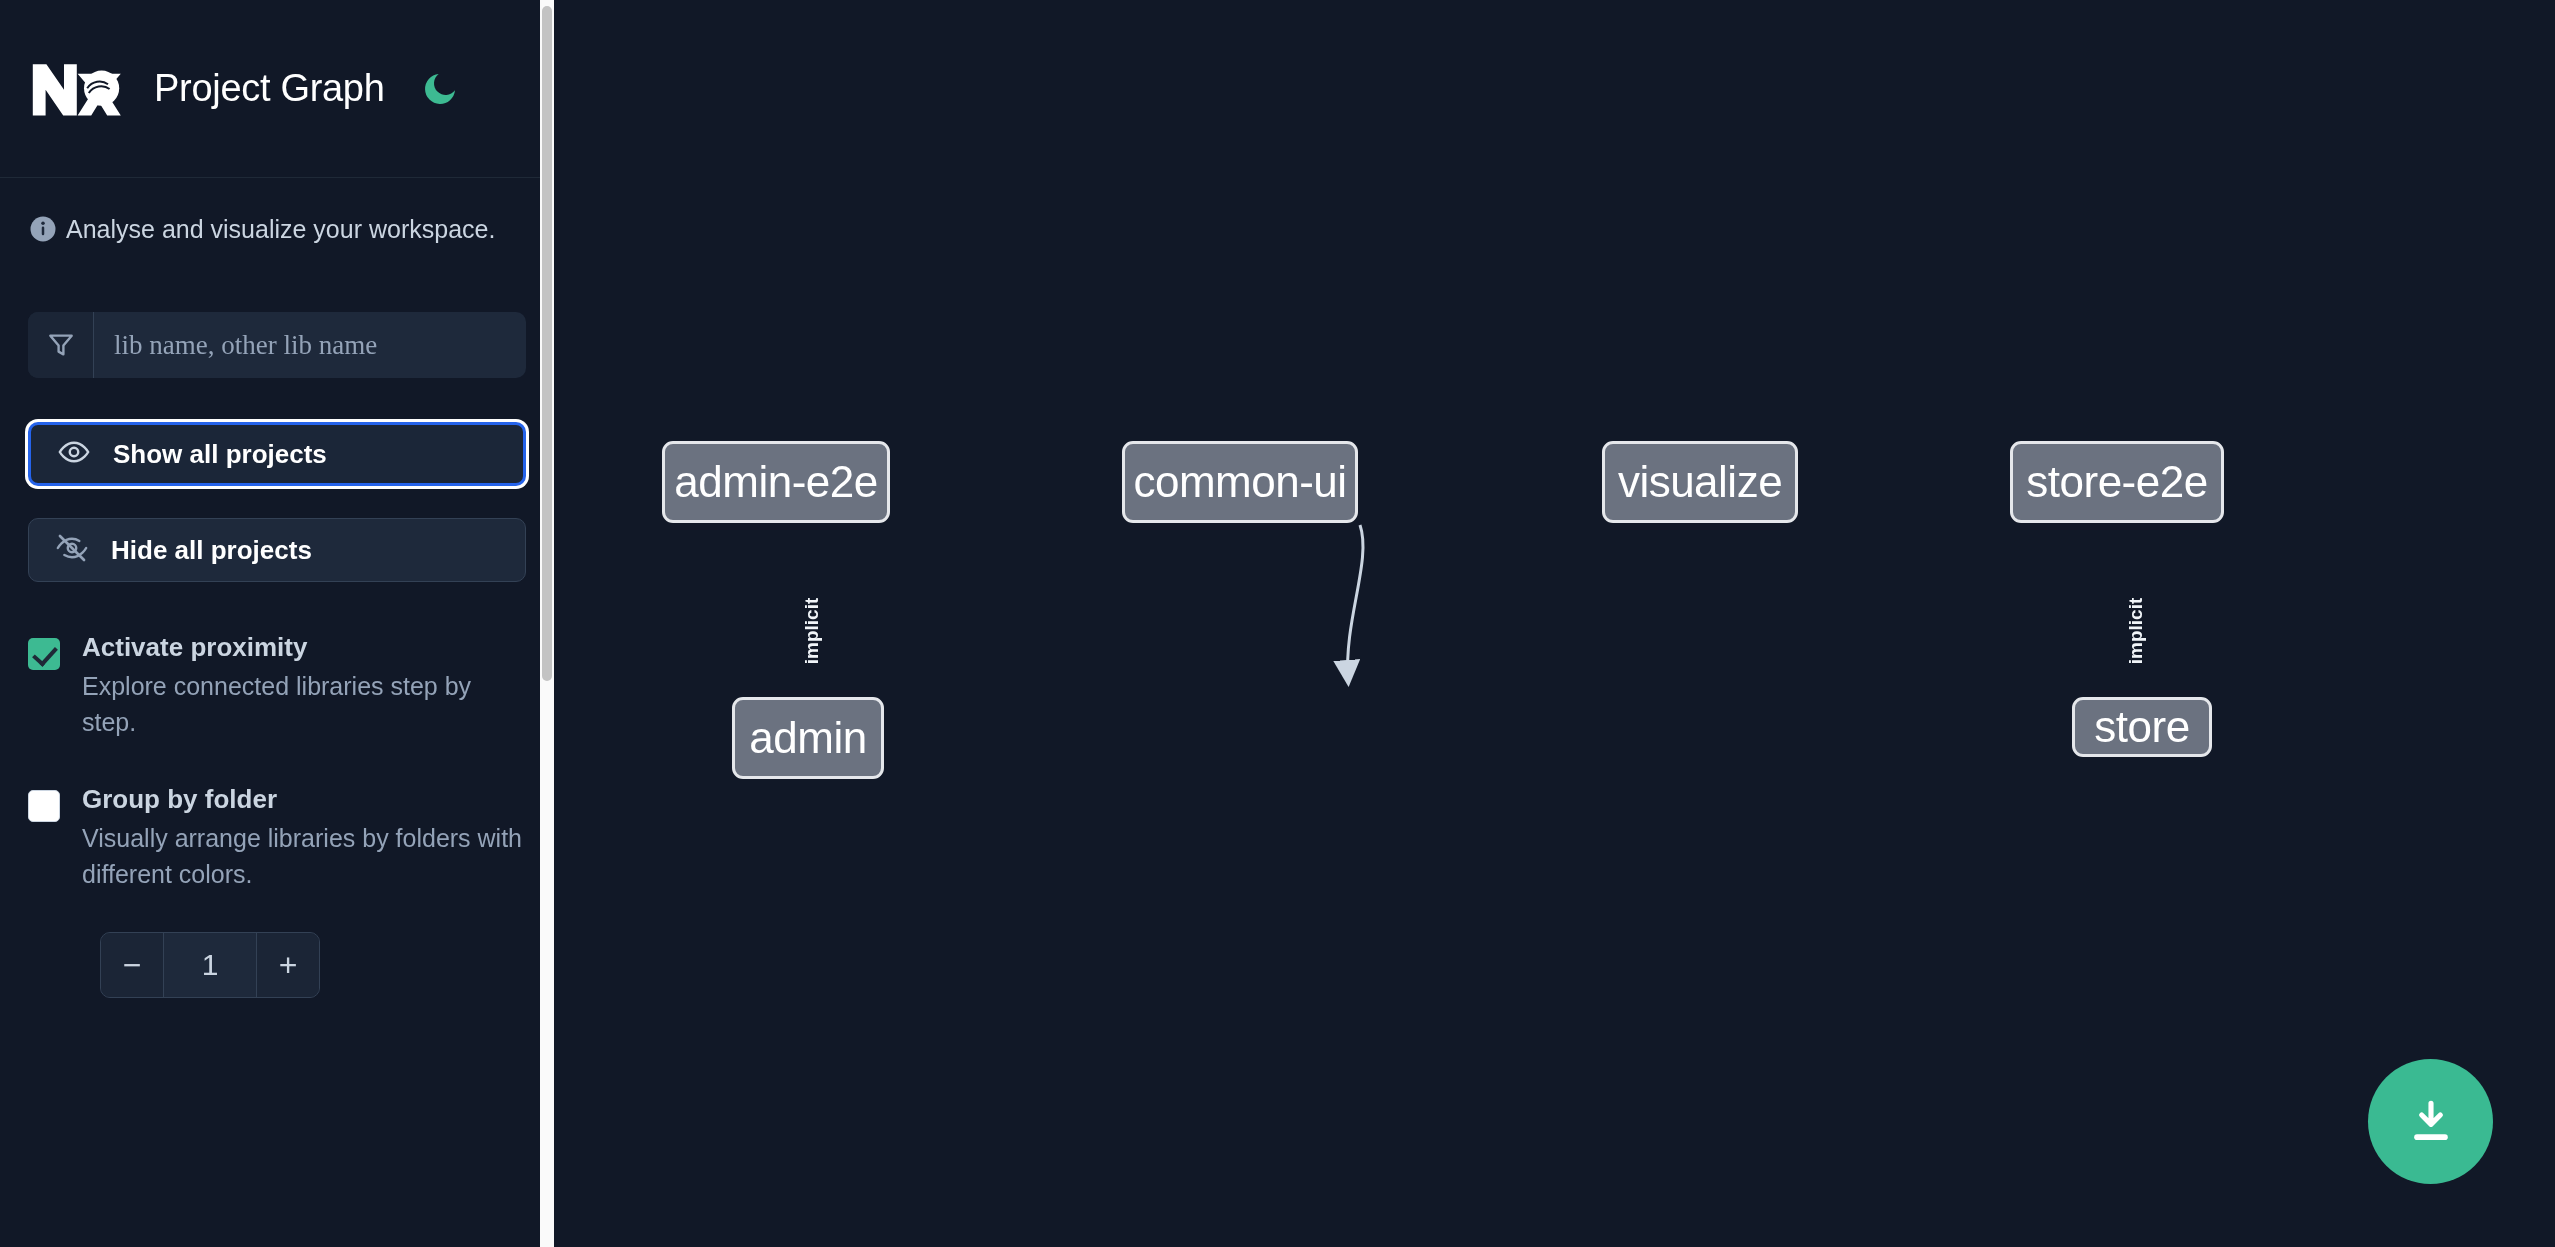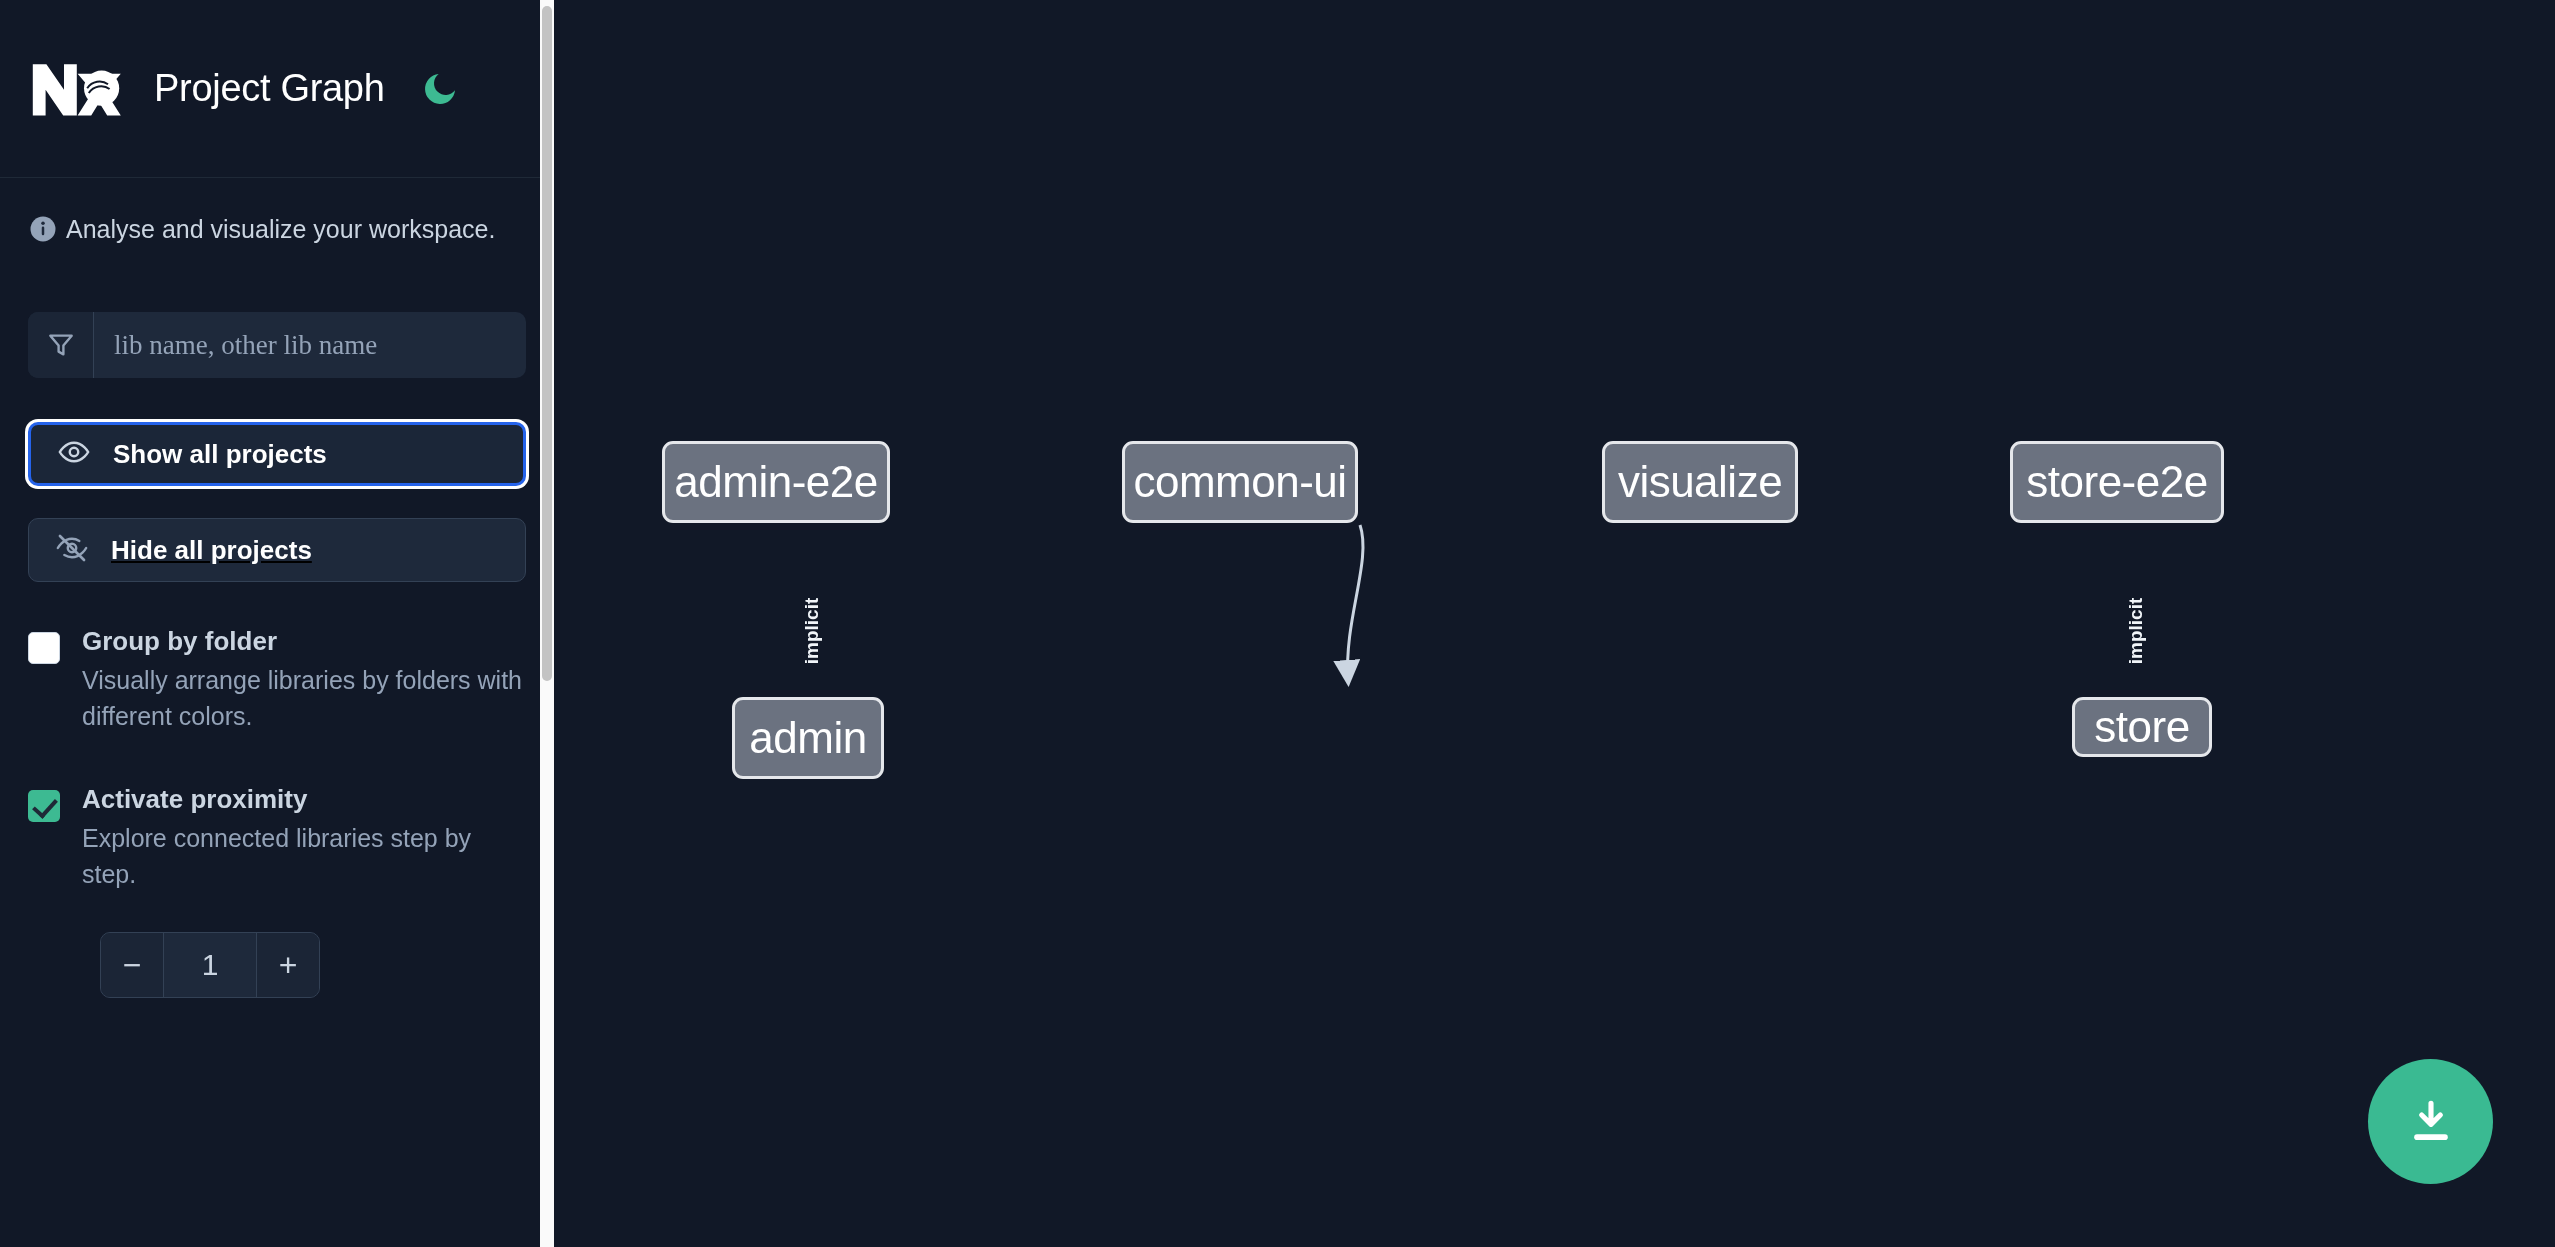--- a/index.html
+++ b/index.html
@@ -186,21 +186,21 @@
     font-size: 26px;
     font-weight: bold;
     color: #ffffff;
   }
   .btn.focused {
     border: 3px solid #2563eb;
     box-shadow: 0 0 0 3px #ffffff;
     background: #1b2638;
   }
   #show-all-btn { margin-top: 44px; }
-  #hide-all-btn { margin-top: 32px; text-decoration: underline; }
+  #hide-all-btn { margin-top: 32px; }
 
   
   .stepper {
     margin-top: 40px;
     margin-left: 72px;
     width: 220px;
     height: 66px;
     display: flex;
     border: 1px solid #334155;
     border-radius: 10px;
@@ -368,33 +368,33 @@
         <span>
           <svg width="34" height="34" viewBox="0 0 24 24" aria-hidden="true">
             <path d="M2 12s3.6-6.5 10-6.5c2 0 3.7.6 5.2 1.5M22 12s-3.6 6.5-10 6.5c-2.1 0-3.9-.7-5.4-1.6" fill="none" stroke="#94a3b8" stroke-width="1.7" stroke-linecap="round"></path>
             <circle cx="12" cy="12" r="3" fill="none" stroke="#94a3b8" stroke-width="1.7"></circle>
             <path d="M3.5 3.5l17 17" stroke="#94a3b8" stroke-width="1.9" stroke-linecap="round"></path>
           </svg>
         </span>
         <span class="btn-label">Hide all projects</span>
       </div>
 
+      <div class="check-row r3">
+        <span class="cb checked"></span>
+        <div class="check-texts">
+          <div class="check-title">Activate proximity</div>
+          <div class="check-desc">Explore connected libraries step by step.</div>
+        </div>
+      </div>
+
       <div class="check-row r2">
         <span class="cb unchecked"></span>
         <div class="check-texts">
           <div class="check-title">Group by folder</div>
           <div class="check-desc">Visually arrange libraries by folders with different colors.</div>
-        </div>
-      </div>
-
-      <div class="check-row r3">
-        <span class="cb checked"></span>
-        <div class="check-texts">
-          <div class="check-title">Activate proximity</div>
-          <div class="check-desc">Explore connected libraries step by step.</div>
         </div>
       </div>
 
       <div class="stepper">
         <div class="step-btn minus">−</div>
         <div class="step-value">1</div>
         <div class="step-btn plus">+</div>
       </div>
 
     </div>

